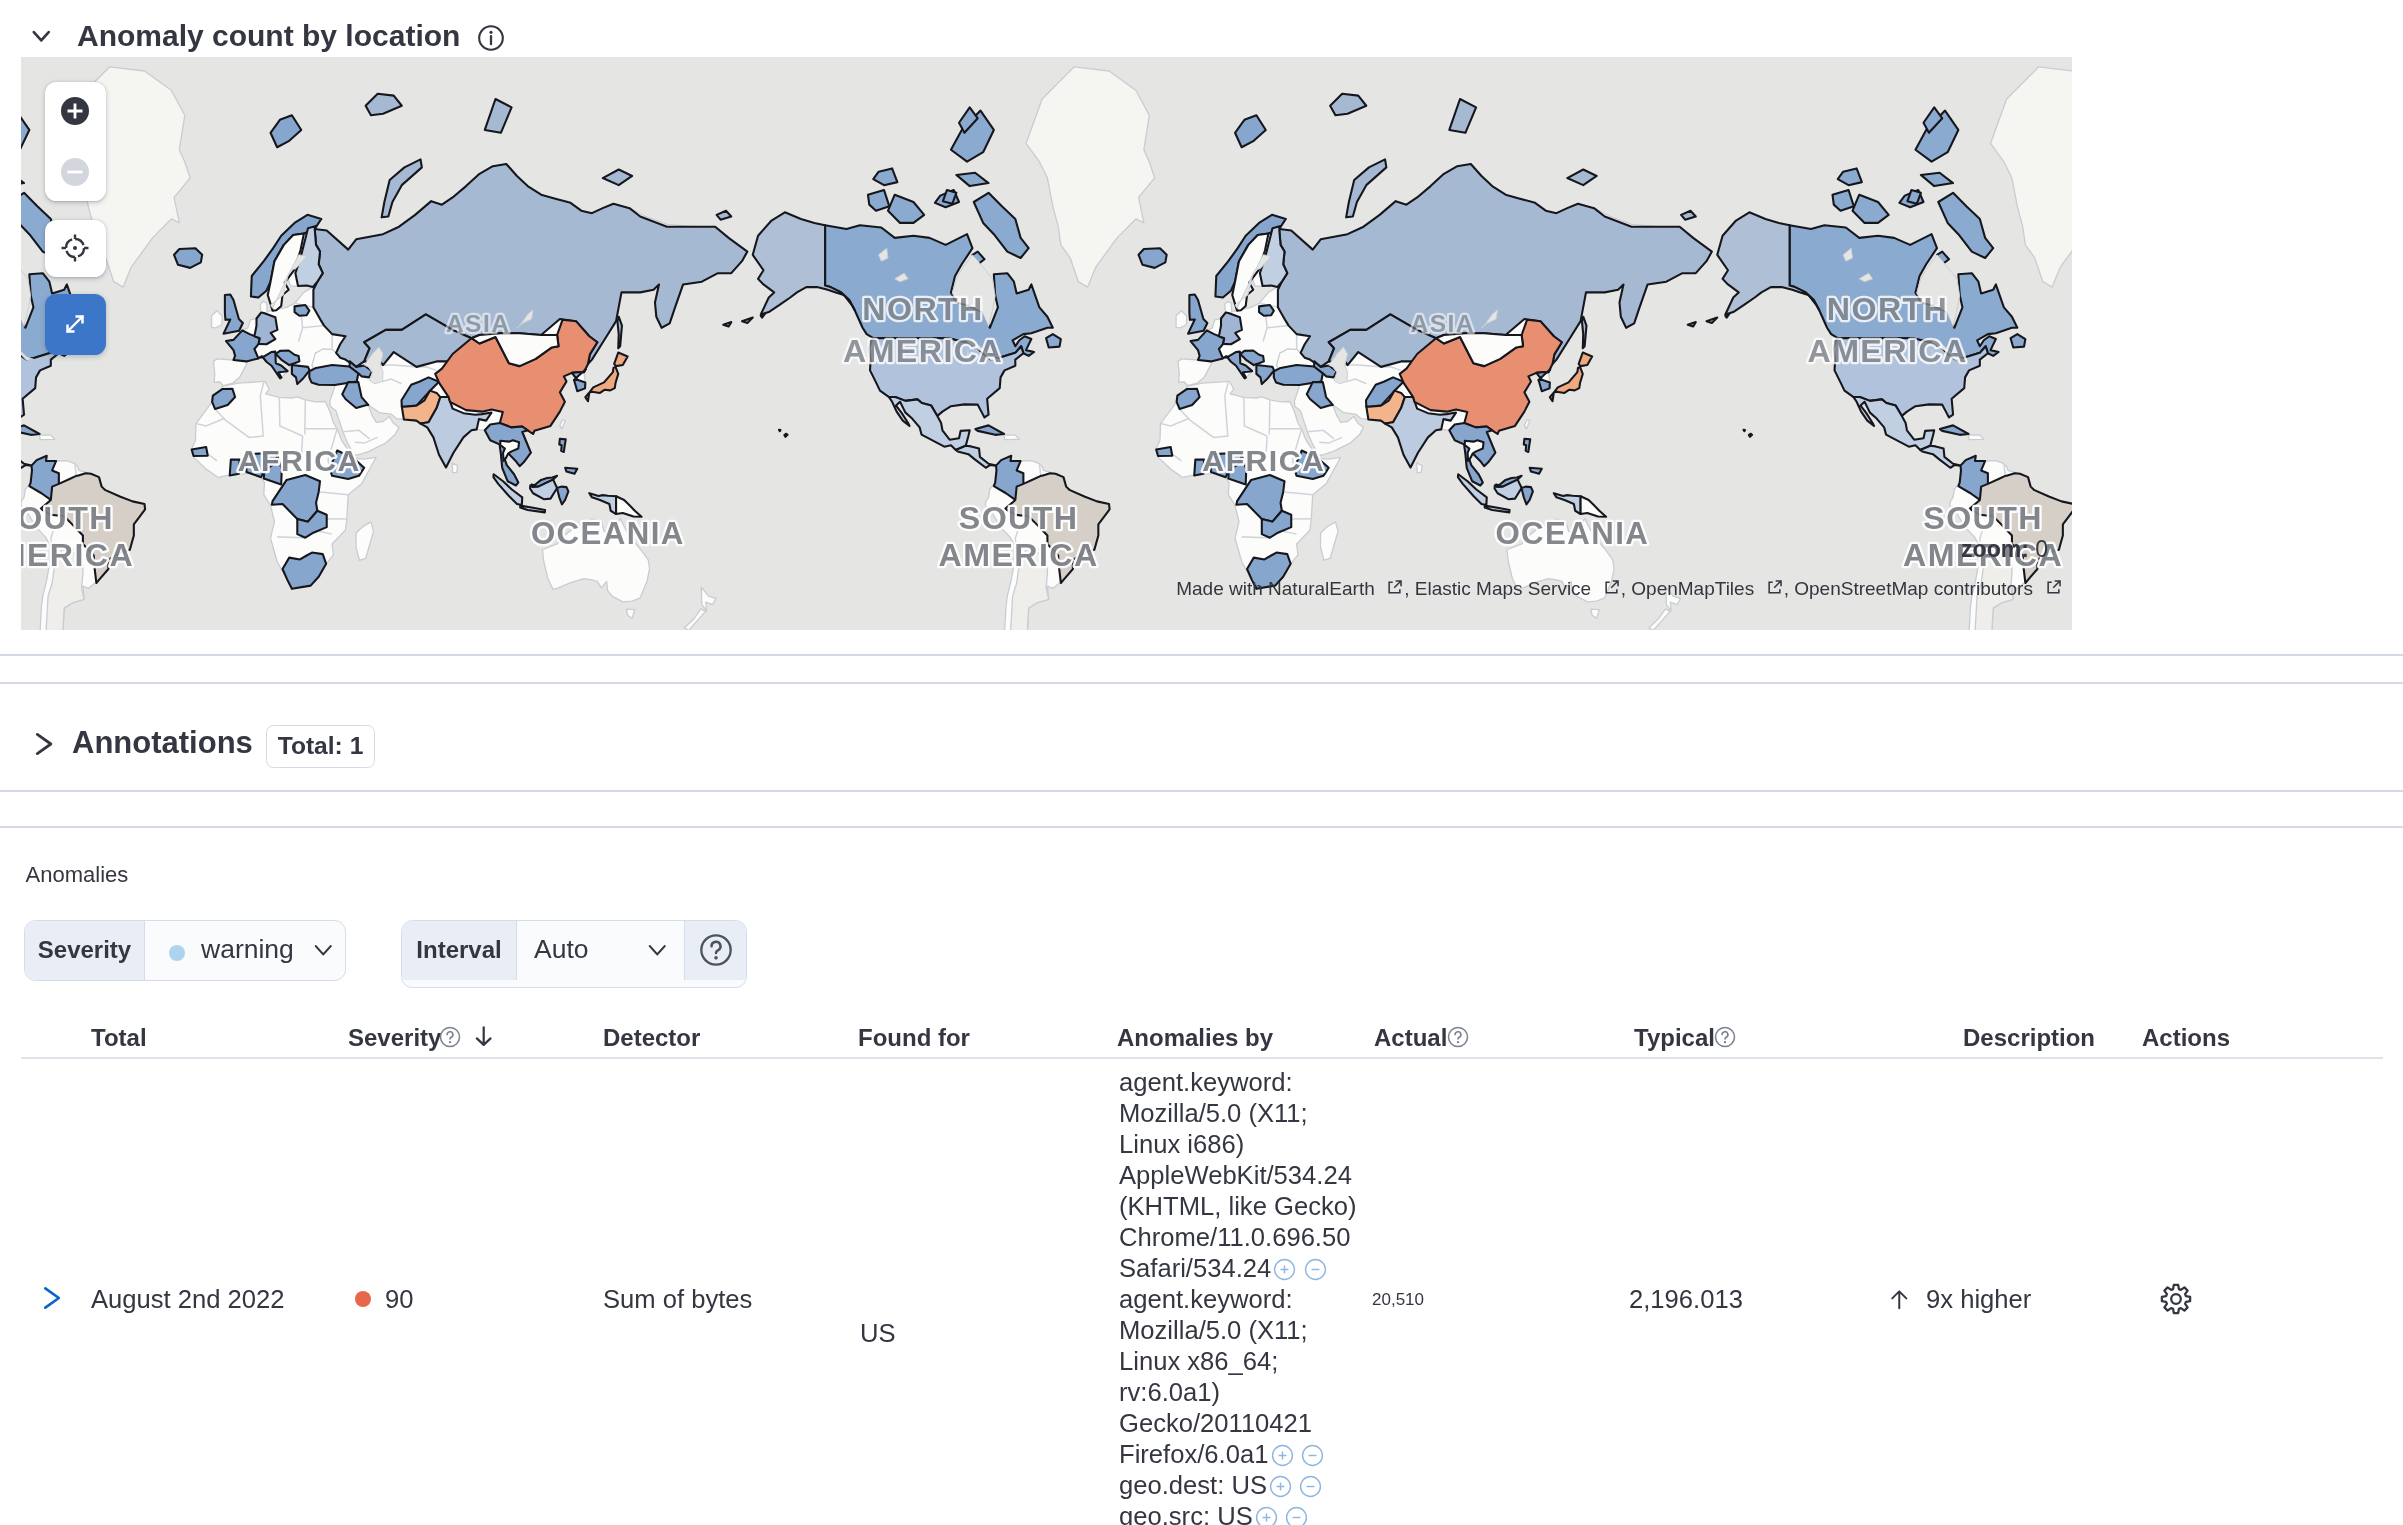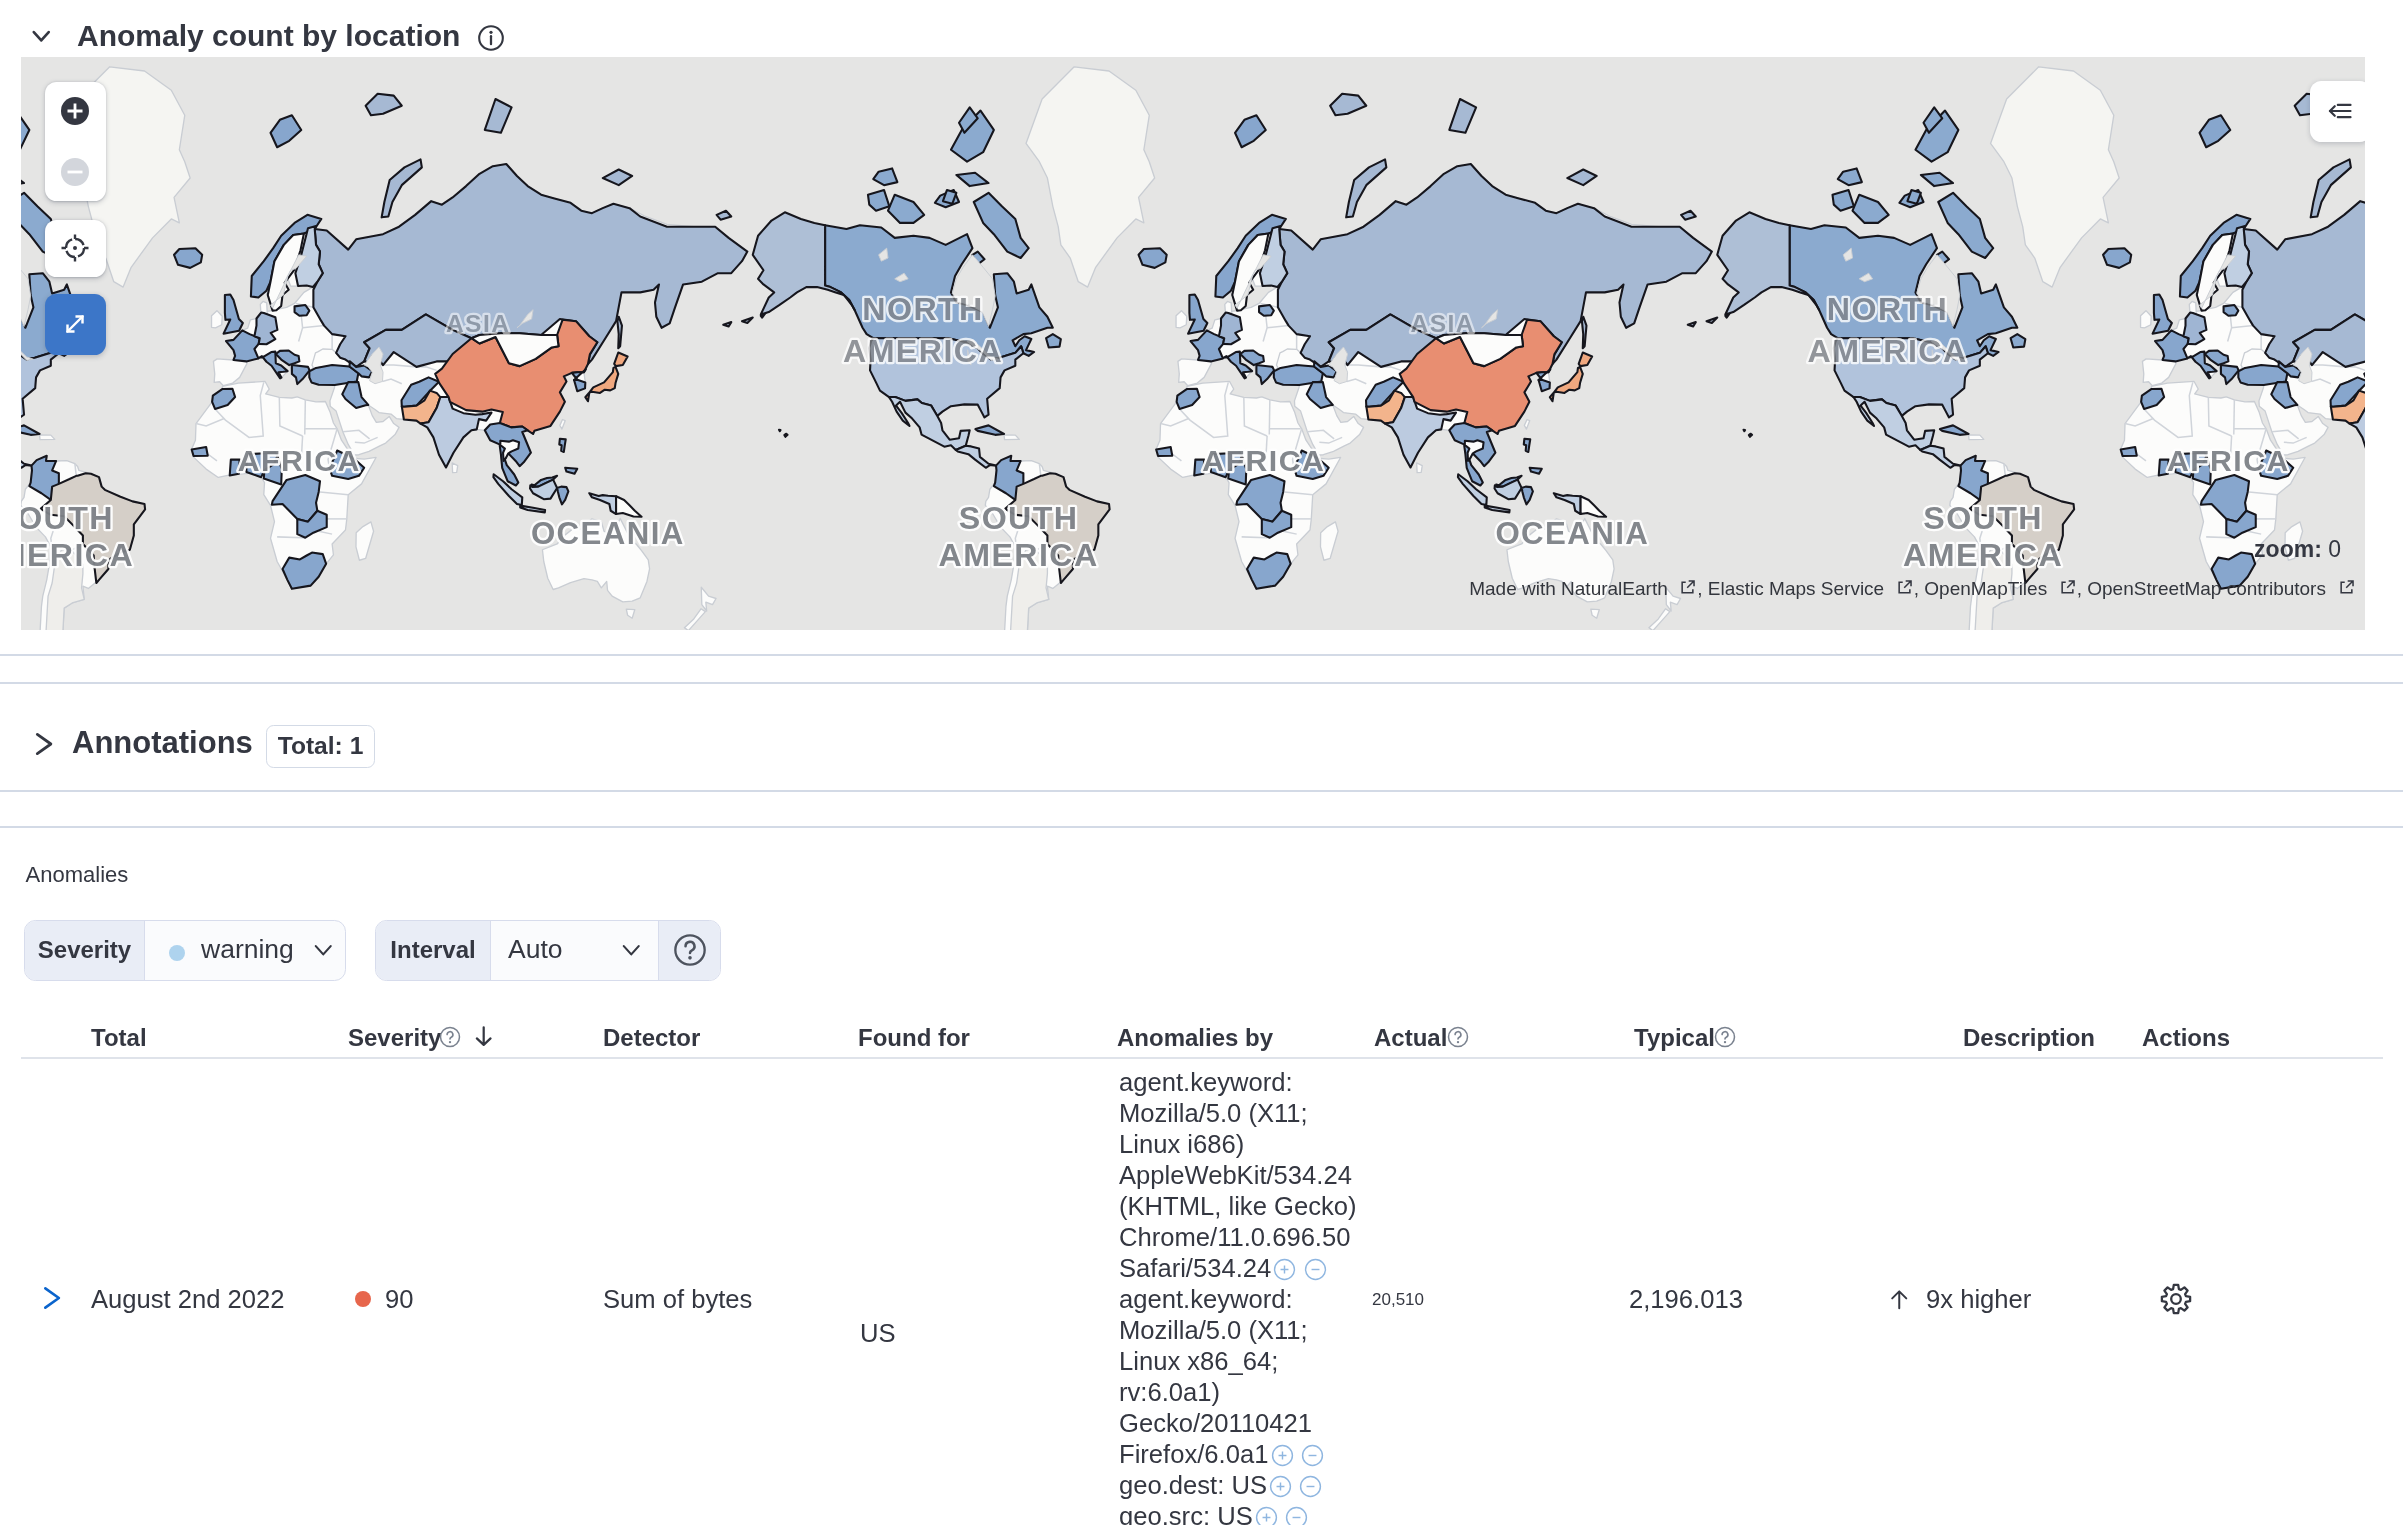--- a/index.html
+++ b/index.html
@@ -11,21 +11,21 @@
 <div class="abs" style="left:28px;top:23px"><svg width="26.5" height="26.5" viewBox="0 0 32 32" fill="none">
       <path d="M7 11 L16 21 L25 11" stroke="#343741" stroke-width="3.2" stroke-linecap="round" stroke-linejoin="round"></path>
     </svg></div>
 <div class="abs" style="left:77px;top:18px;font-size:30px;font-weight:bold;line-height:36px">Anomaly count by location</div>
 <div class="abs" style="left:477px;top:24px"><svg width="28" height="28" viewBox="0 0 32 32" fill="none">
       <circle cx="16" cy="16" r="13.5" stroke="#343741" stroke-width="2.4"></circle>
       <circle cx="16" cy="9.5" r="1.8" fill="#343741"></circle>
       <path d="M16 14 L16 23" stroke="#343741" stroke-width="2.6" stroke-linecap="round"></path>
     </svg></div>
 
-<div class="abs" style="left:21px;top:57px;width:2344px;height:573px;background:#e5e5e4;overflow:hidden">
+<div class="abs" style="left:21px;top:57px;width:2051px;height:573px;background:#e5e5e4;overflow:hidden">
 <svg width="2372" height="573" viewBox="0 0 2506 605" style="position:absolute;left:0;top:0">
 <path d="M213.7 347.1L223.7 344.3L231.0 338.3L238.7 323.7L238.1 321.4L250.8 317.9L256.5 316.3L264.7 326.0L273.8 339.3L275.2 338.6L281.7 331.7L274.9 325.7L269.2 323.4L265.0 317.5L268.7 311.1L274.9 319.5L284.2 326.0L286.2 334.6L290.5 338.3L291.9 345.4L297.5 340.1L304.6 332.0L311.7 328.3L328.7 325.3L347.1 326.8L347.4 321.4L337.2 317.5L332.9 312.4L328.7 308.7L318.8 308.3L314.0 311.1L311.1 312.4L307.4 325.3L308.9 327.9L304.9 331.3L306.9 343.6L314.5 346.1L331.5 346.4L331.2 348.9L326.4 363.1L326.7 368.7L332.9 373.9L340.0 395.7L345.7 409.1L352.2 420.3L357.0 420.0L367.7 416.5L379.1 410.6L385.3 407.7L395.2 398.7L399.4 391.1L393.8 387.1L389.0 379.6L382.5 384.9L375.4 385.9L371.1 378.7L366.9 367.4L374.0 372.3L378.2 375.5L390.9 377.1L396.6 381.8L404.5 382.8L417.8 384.0L422.1 387.1L429.2 391.1L435.7 401.7L441.6 420.0L449.0 433.5L456.9 417.9L467.4 401.7L475.9 394.2L481.5 393.2L490.0 394.2L495.7 404.7L505.6 409.1L507.0 419.4L508.4 433.8L514.1 448.0L522.8 452.5L525.4 449.4L521.1 440.9L513.2 430.9L511.2 425.2L514.1 417.9L522.6 426.6L526.8 432.1L531.1 428.0L538.7 417.9L529.6 396.0L535.3 394.2L541.0 398.1L542.4 394.8L559.4 389.6L569.3 374.5L574.6 364.1L569.3 354.1L576.3 342.6L573.5 337.2L582.0 333.5L587.7 340.8L586.3 347.1L587.7 353.0L595.9 349.9L596.2 343.6L594.7 332.8L599.0 324.1L603.2 319.5L617.4 296.9L628.7 278.9L634.4 248.5L654.2 248.5L668.3 245.7L674.0 240.1L669.8 259.2L671.2 274.2L676.8 285.9L685.3 281.3L691.0 264.3L699.5 240.1L719.3 237.2L736.3 228.2L750.4 228.2L761.7 215.5L767.4 205.4L747.6 190.9L733.4 179.1L710.8 179.1L682.5 176.7L659.8 168.3L642.9 159.5L625.9 154.9L614.6 159.5L603.2 164.8L591.9 162.2L580.6 153.9L563.6 149.2L549.5 145.3L535.3 136.2L524.0 125.5L512.7 112.8L498.5 115.2L484.4 123.2L470.2 136.2L456.0 148.2L444.7 155.8L433.4 152.1L416.4 166.6L399.4 179.1L382.5 187.0L354.1 192.4L345.7 203.3L323.0 183.1L310.3 181.5L311.7 198.3L315.9 205.4L314.5 218.8L318.8 228.2L313.1 237.2L308.3 242.9L298.9 248.5L289.0 260.2L280.6 264.3L269.2 266.8L265.8 267.8L253.7 269.3L248.8 276.1L242.3 277.5L239.5 286.3L233.8 288.6L224.5 298.7L216.6 299.9L224.5 309.5L226.2 315.6L224.5 319.9L207.2 318.7L203.3 321.4L204.7 334.6L204.1 343.6L209.8 342.9Z" fill="#fcfcfb" stroke="#c9cdd3" stroke-width="1.4" stroke-linejoin="round"></path>
 <path d="M1232.7 347.1L1242.7 344.3L1250.0 338.3L1257.7 323.7L1257.1 321.4L1269.8 317.9L1275.5 316.3L1283.7 326.0L1292.8 339.3L1294.2 338.6L1300.7 331.7L1293.9 325.7L1288.2 323.4L1284.0 317.5L1287.7 311.1L1293.9 319.5L1303.2 326.0L1305.2 334.6L1309.5 338.3L1310.9 345.4L1316.5 340.1L1323.6 332.0L1330.7 328.3L1347.7 325.3L1366.1 326.8L1366.4 321.4L1356.2 317.5L1351.9 312.4L1347.7 308.7L1337.8 308.3L1333.0 311.1L1330.1 312.4L1326.4 325.3L1327.9 327.9L1323.9 331.3L1325.9 343.6L1333.5 346.1L1350.5 346.4L1350.2 348.9L1345.4 363.1L1345.7 368.7L1351.9 373.9L1359.0 395.7L1364.7 409.1L1371.2 420.3L1376.0 420.0L1386.7 416.5L1398.1 410.6L1404.3 407.7L1414.2 398.7L1418.4 391.1L1412.8 387.1L1408.0 379.6L1401.5 384.9L1394.4 385.9L1390.1 378.7L1385.9 367.4L1393.0 372.3L1397.2 375.5L1409.9 377.1L1415.6 381.8L1423.5 382.8L1436.8 384.0L1441.1 387.1L1448.2 391.1L1454.7 401.7L1460.6 420.0L1468.0 433.5L1475.9 417.9L1486.4 401.7L1494.9 394.2L1500.5 393.2L1509.0 394.2L1514.7 404.7L1524.6 409.1L1526.0 419.4L1527.4 433.8L1533.1 448.0L1541.8 452.5L1544.4 449.4L1540.1 440.9L1532.2 430.9L1530.2 425.2L1533.1 417.9L1541.6 426.6L1545.8 432.1L1550.1 428.0L1557.7 417.9L1548.6 396.0L1554.3 394.2L1560.0 398.1L1561.4 394.8L1578.4 389.6L1588.3 374.5L1593.6 364.1L1588.3 354.1L1595.3 342.6L1592.5 337.2L1601.0 333.5L1606.7 340.8L1605.2 347.1L1606.7 353.0L1614.9 349.9L1615.2 343.6L1613.7 332.8L1618.0 324.1L1622.2 319.5L1636.4 296.9L1647.7 278.9L1653.4 248.5L1673.2 248.5L1687.3 245.7L1693.0 240.1L1688.8 259.2L1690.2 274.2L1695.8 285.9L1704.3 281.3L1710.0 264.3L1718.5 240.1L1738.3 237.2L1755.3 228.2L1769.4 228.2L1780.7 215.5L1786.4 205.4L1766.6 190.9L1752.4 179.1L1729.8 179.1L1701.5 176.7L1678.8 168.3L1661.9 159.5L1644.9 154.9L1633.6 159.5L1622.2 164.8L1610.9 162.2L1599.6 153.9L1582.6 149.2L1568.5 145.3L1554.3 136.2L1543.0 125.5L1531.7 112.8L1517.5 115.2L1503.3 123.2L1489.2 136.2L1475.0 148.2L1463.7 155.8L1452.4 152.1L1435.4 166.6L1418.4 179.1L1401.5 187.0L1373.1 192.4L1364.7 203.3L1342.0 183.1L1329.3 181.5L1330.7 198.3L1334.9 205.4L1333.5 218.8L1337.8 228.2L1332.1 237.2L1327.3 242.9L1317.9 248.5L1308.0 260.2L1299.6 264.3L1288.2 266.8L1284.8 267.8L1272.7 269.3L1267.8 276.1L1261.3 277.5L1258.5 286.3L1252.8 288.6L1243.5 298.7L1235.6 299.9L1243.5 309.5L1245.2 315.6L1243.5 319.9L1226.2 318.7L1222.3 321.4L1223.7 334.6L1223.1 343.6L1228.8 342.9Z" fill="#fcfcfb" stroke="#c9cdd3" stroke-width="1.4" stroke-linejoin="round"></path>
 <path d="M2251.7 347.1L2261.7 344.3L2269.0 338.3L2276.7 323.7L2276.1 321.4L2288.8 317.9L2294.5 316.3L2302.7 326.0L2311.8 339.3L2313.2 338.6L2319.7 331.7L2312.9 325.7L2307.2 323.4L2303.0 317.5L2306.7 311.1L2312.9 319.5L2322.2 326.0L2324.2 334.6L2328.5 338.3L2329.9 345.4L2335.5 340.1L2342.6 332.0L2349.7 328.3L2366.7 325.3L2385.1 326.8L2385.4 321.4L2375.2 317.5L2370.9 312.4L2366.7 308.7L2356.8 308.3L2352.0 311.1L2349.1 312.4L2345.4 325.3L2346.9 327.9L2342.9 331.3L2344.9 343.6L2352.5 346.1L2369.5 346.4L2369.2 348.9L2364.4 363.1L2364.7 368.7L2370.9 373.9L2378.0 395.7L2383.7 409.1L2390.2 420.3L2395.0 420.0L2405.7 416.5L2417.1 410.6L2423.3 407.7L2433.2 398.7L2437.4 391.1L2431.8 387.1L2427.0 379.6L2420.4 384.9L2413.4 385.9L2409.1 378.7L2404.9 367.4L2412.0 372.3L2416.2 375.5L2428.9 377.1L2434.6 381.8L2442.5 382.8L2455.8 384.0L2460.1 387.1L2467.2 391.1L2473.7 401.7L2479.6 420.0L2487.0 433.5L2494.9 417.9L2505.4 401.7L2513.9 394.2L2519.5 393.2L2528.0 394.2L2533.7 404.7L2543.6 409.1L2545.0 419.4L2546.4 433.8L2552.1 448.0L2560.8 452.5L2563.4 449.4L2559.1 440.9L2551.2 430.9L2549.2 425.2L2552.1 417.9L2560.6 426.6L2564.8 432.1L2569.1 428.0L2576.7 417.9L2567.6 396.0L2573.3 394.2L2579.0 398.1L2580.4 394.8L2597.4 389.6L2607.3 374.5L2612.6 364.1L2607.3 354.1L2614.3 342.6L2611.5 337.2L2620.0 333.5L2625.7 340.8L2624.2 347.1L2625.7 353.0L2633.9 349.9L2634.2 343.6L2632.7 332.8L2637.0 324.1L2641.2 319.5L2655.4 296.9L2666.7 278.9L2672.4 248.5L2692.2 248.5L2706.3 245.7L2712.0 240.1L2707.8 259.2L2709.2 274.2L2714.8 285.9L2723.3 281.3L2729.0 264.3L2737.5 240.1L2757.3 237.2L2774.3 228.2L2788.4 228.2L2799.7 215.5L2805.4 205.4L2785.6 190.9L2771.4 179.1L2748.8 179.1L2720.5 176.7L2697.8 168.3L2680.9 159.5L2663.9 154.9L2652.6 159.5L2641.2 164.8L2629.9 162.2L2618.6 153.9L2601.6 149.2L2587.5 145.3L2573.3 136.2L2562.0 125.5L2550.7 112.8L2536.5 115.2L2522.3 123.2L2508.2 136.2L2494.0 148.2L2482.7 155.8L2471.4 152.1L2454.4 166.6L2437.4 179.1L2420.4 187.0L2392.1 192.4L2383.7 203.3L2361.0 183.1L2348.3 181.5L2349.7 198.3L2353.9 205.4L2352.5 218.8L2356.8 228.2L2351.1 237.2L2346.3 242.9L2336.9 248.5L2327.0 260.2L2318.6 264.3L2307.2 266.8L2303.8 267.8L2291.7 269.3L2286.8 276.1L2280.3 277.5L2277.5 286.3L2271.8 288.6L2262.5 298.7L2254.6 299.9L2262.5 309.5L2264.2 315.6L2262.5 319.9L2245.2 318.7L2241.3 321.4L2242.7 334.6L2242.1 343.6L2247.8 342.9Z" fill="#fcfcfb" stroke="#c9cdd3" stroke-width="1.4" stroke-linejoin="round"></path>
 <path d="M242.9 252.8L243.8 231.2L256.5 215.5L266.4 201.8L274.9 188.6L289.0 175.1L302.6 166.6L317.3 170.9L310.3 181.5L311.7 198.3L315.9 205.4L314.5 218.8L318.8 228.2L313.1 237.2L308.3 242.9L301.8 241.2L292.7 241.8L284.8 241.8L282.0 234.2L278.6 238.3L276.3 251.2L274.9 262.8L269.8 267.3L265.8 267.8L260.7 251.2L257.3 246.8L250.8 253.9Z" fill="#fcfcfb" stroke="#c9cdd3" stroke-width="1.4" stroke-linejoin="round"></path>
 <path d="M1261.9 252.8L1262.8 231.2L1275.5 215.5L1285.4 201.8L1293.9 188.6L1308.0 175.1L1321.6 166.6L1336.3 170.9L1329.3 181.5L1330.7 198.3L1334.9 205.4L1333.5 218.8L1337.8 228.2L1332.1 237.2L1327.3 242.9L1320.8 241.2L1311.7 241.8L1303.8 241.8L1301.0 234.2L1297.6 238.3L1295.3 251.2L1293.9 262.8L1288.8 267.3L1284.8 267.8L1279.7 251.2L1276.3 246.8L1269.8 253.9Z" fill="#fcfcfb" stroke="#c9cdd3" stroke-width="1.4" stroke-linejoin="round"></path>
 <path d="M2280.9 252.8L2281.8 231.2L2294.5 215.5L2304.4 201.8L2312.9 188.6L2327.0 175.1L2340.6 166.6L2355.3 170.9L2348.3 181.5L2349.7 198.3L2353.9 205.4L2352.5 218.8L2356.8 228.2L2351.1 237.2L2346.3 242.9L2339.8 241.2L2330.7 241.8L2322.8 241.8L2320.0 234.2L2316.6 238.3L2314.3 251.2L2312.9 262.8L2307.8 267.3L2303.8 267.8L2298.7 251.2L2295.3 246.8L2288.8 253.9Z" fill="#fcfcfb" stroke="#c9cdd3" stroke-width="1.4" stroke-linejoin="round"></path>
 <path d="M252.8 261.2L253.4 269.3L256.8 269.8L260.2 271.8L259.6 259.7L255.6 258.1Z" fill="#fcfcfb" stroke="#c9cdd3" stroke-width="1.4" stroke-linejoin="round"></path>
 <path d="M1271.8 261.2L1272.4 269.3L1275.8 269.8L1279.2 271.8L1278.6 259.7L1274.6 258.1Z" fill="#fcfcfb" stroke="#c9cdd3" stroke-width="1.4" stroke-linejoin="round"></path>
 <path d="M2290.8 261.2L2291.4 269.3L2294.8 269.8L2298.2 271.8L2297.6 259.7L2293.6 258.1Z" fill="#fcfcfb" stroke="#c9cdd3" stroke-width="1.4" stroke-linejoin="round"></path>
@@ -445,21 +445,21 @@
 
 <div class="abs" style="left:24px;top:920px;width:322px;height:61px;border:1.9px solid #d7dcec;border-radius:11.4px;background:#fafbfd;overflow:hidden">
   <div style="position:absolute;left:0;top:0;width:120px;height:59px;background:#e9edf6;border-right:1.9px solid #d7dcec;font-size:24px;font-weight:bold;text-align:center;line-height:57px">Severity</div>
   <div style="position:absolute;left:144px;top:24px;width:16px;height:16px;border-radius:50%;background:#aed3ee"></div>
   <div style="position:absolute;left:176px;top:0;font-size:26.5px;line-height:57px">warning</div>
   <div style="position:absolute;left:285px;top:16px"><svg width="26.5" height="26.5" viewBox="0 0 32 32" fill="none">
         <path d="M7 11 L16 21 L25 11" stroke="#343741" stroke-width="2.6" stroke-linecap="round" stroke-linejoin="round"></path>
       </svg></div>
 </div>
 
-<div class="abs" style="left:375px;top:920px;width:346px;height:61px;border:1.9px solid #d7dcec;border-radius:11.4px;background:#fafbfd;overflow:hidden">
+<div class="abs" style="left:401px;top:920px;width:346px;height:68px;border:1.9px solid #d7dcec;border-radius:11.4px;background:#fafbfd;overflow:hidden">
   <div style="position:absolute;left:0;top:0;width:115px;height:59px;background:#e9edf6;border-right:1.9px solid #d7dcec;font-size:24px;font-weight:bold;text-align:center;line-height:57px">Interval</div>
   <div style="position:absolute;left:132px;top:0;font-size:26.5px;line-height:57px">Auto</div>
   <div style="position:absolute;left:242px;top:16px"><svg width="26.5" height="26.5" viewBox="0 0 32 32" fill="none">
         <path d="M7 11 L16 21 L25 11" stroke="#343741" stroke-width="2.6" stroke-linecap="round" stroke-linejoin="round"></path>
       </svg></div>
   <div style="position:absolute;left:282px;top:0;width:62px;height:59px;background:#e9edf6;border-left:1.9px solid #d7dcec">
       <div style="margin:12.3px 0 0 14px"><svg width="34" height="34" viewBox="0 0 32 32" fill="none">
           <circle cx="16" cy="16" r="13.8" stroke="#4d535e" stroke-width="2.2"></circle>
           <path d="M11.8 12.5 a4.2 4.2 0 1 1 6 3.8 c-1.3.6-1.8 1.2-1.8 2.6" stroke="#4d535e" stroke-width="2.4" fill="none" stroke-linecap="round"></path>
           <circle cx="16" cy="23.4" r="1.7" fill="#4d535e"></circle>

